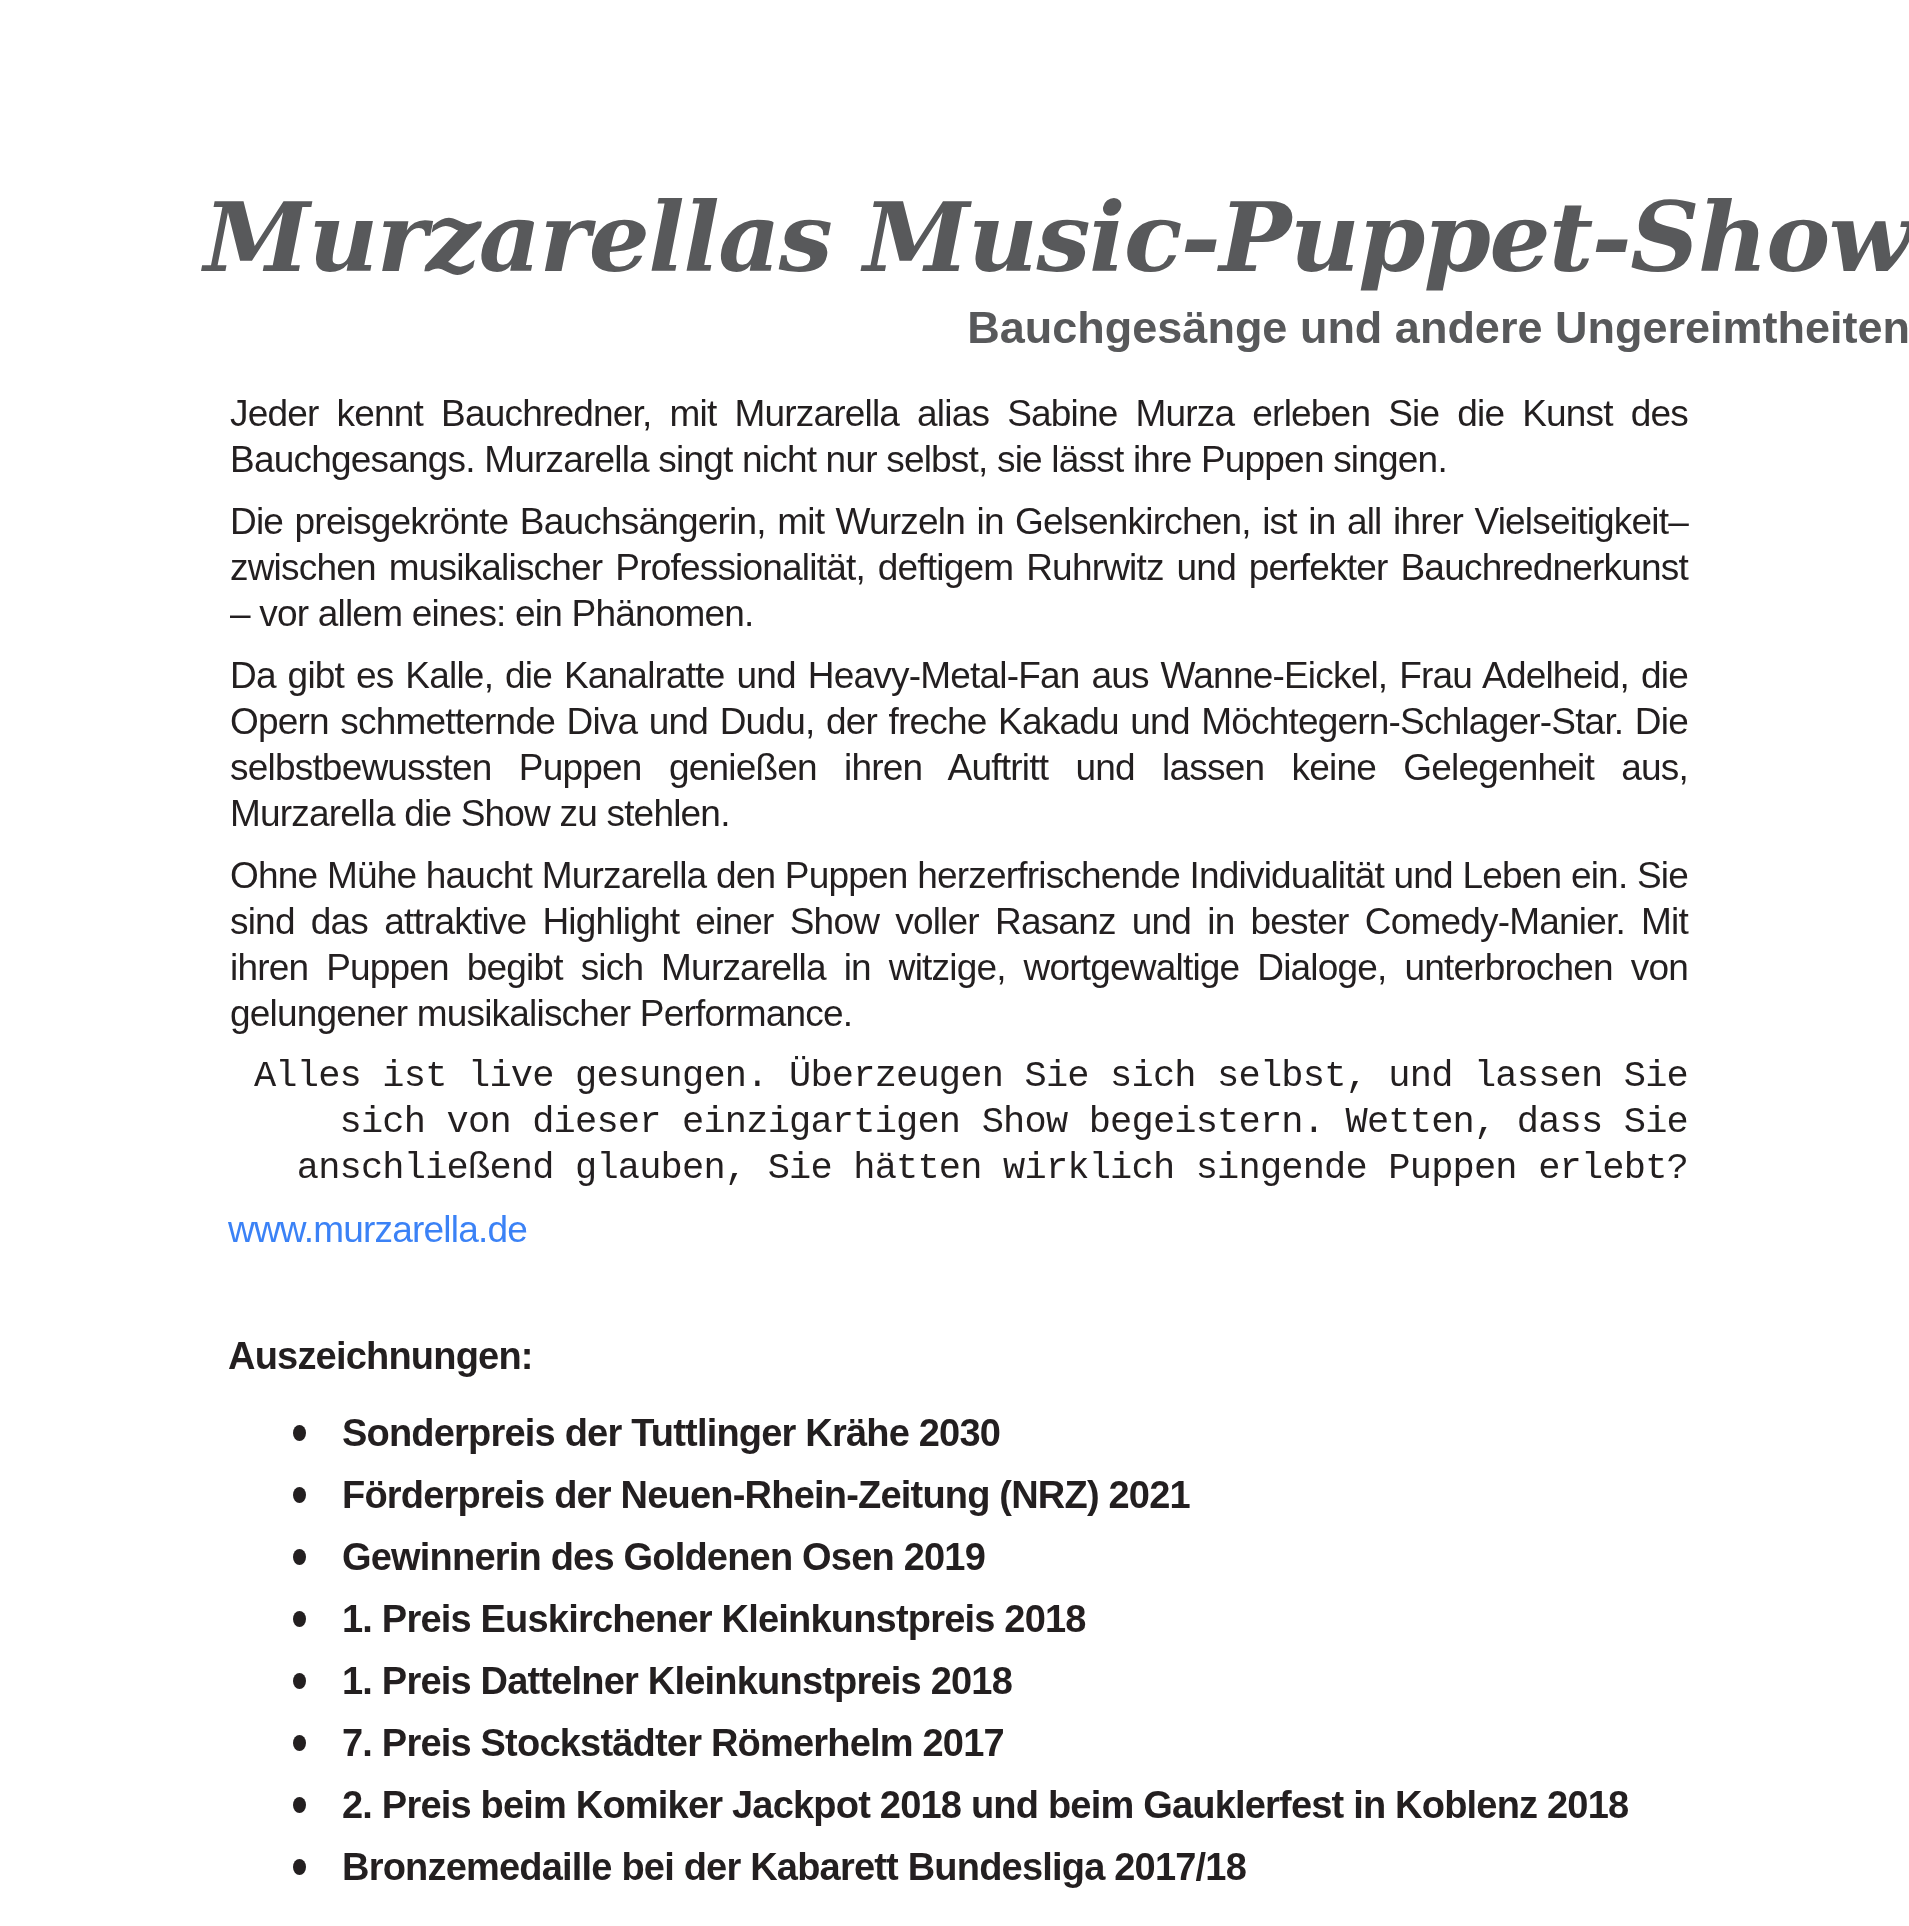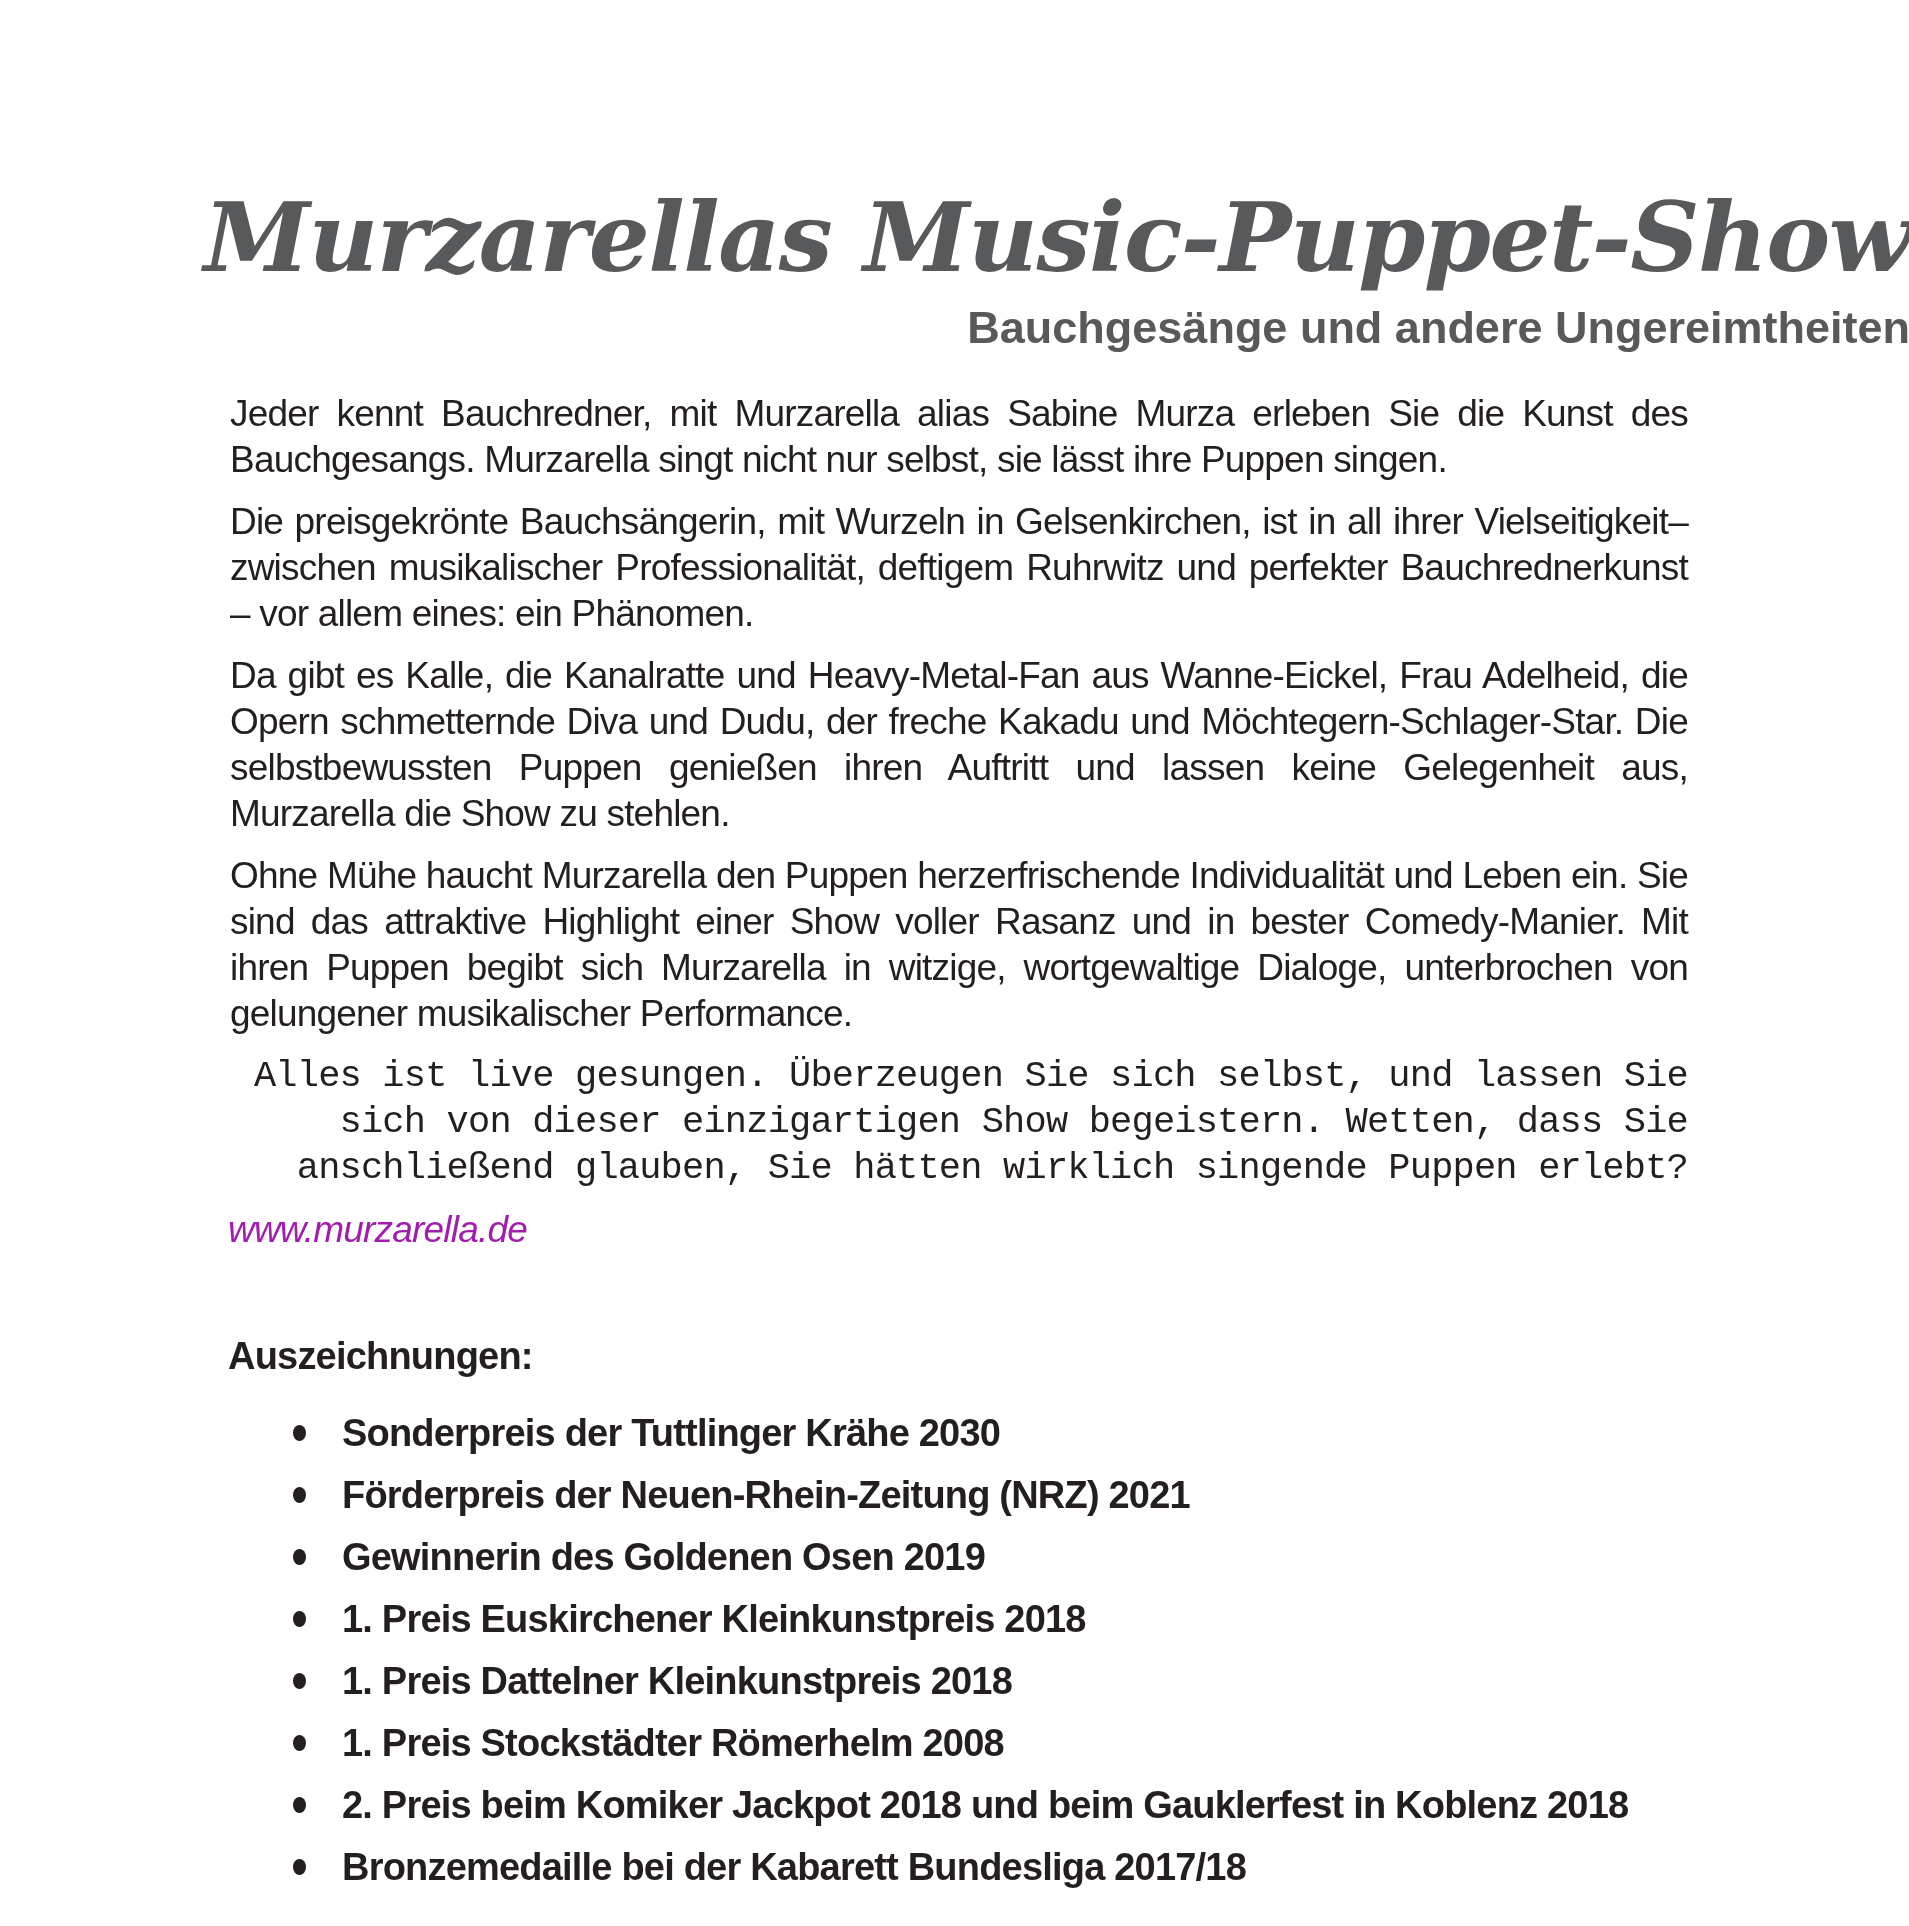--- a/index.html
+++ b/index.html
@@ -52,24 +52,23 @@
     .para {
       font-size: 37px;
       line-height: 46px;
       text-align: justify;
       margin: 0 0 16px 2px;
       letter-spacing: -0.8px;
     }
     .para.left { text-align: right; font-family: Liberation Mono, monospace; }
     .para-block { top: 391px; }
     .web-italic {
-      font-style: italic;
       font-size: 37px;
       line-height: 46px;
-      color: #a21caf;
+      color: #3b82f6;
       letter-spacing: -0.8px;
       display: inline-block;
     }
     .awards-heading {
       position: absolute;
       left: 228px;
       top: 1333px;
       font-weight: bold;
       font-size: 38px;
       line-height: 46px;
@@ -120,19 +119,19 @@
   </div>
 
   <div class="awards-heading">Auszeichnungen:</div>
 
   <ul class="awards-list">
     <li><span class="bullet"></span><span>Sonderpreis der Tuttlinger Krähe 2030</span></li>
     <li><span class="bullet"></span><span>Förderpreis der Neuen-Rhein-Zeitung (NRZ) 2021</span></li>
     <li><span class="bullet"></span><span>Gewinnerin des Goldenen Osen 2019</span></li>
     <li><span class="bullet"></span><span>1. Preis Euskirchener Kleinkunstpreis 2018</span></li>
     <li><span class="bullet"></span><span>1. Preis Dattelner Kleinkunstpreis 2018</span></li>
-    <li><span class="bullet"></span><span>1. Preis Stockstädter Römerhelm 2008</span></li>
+    <li><span class="bullet"></span><span>7. Preis Stockstädter Römerhelm 2017</span></li>
     <li><span class="bullet"></span><span>2. Preis beim Komiker Jackpot 2018 und beim Gauklerfest in Koblenz 2018</span></li>
     <li><span class="bullet"></span><span>Bronzemedaille bei der Kabarett Bundesliga 2017/18</span></li>
   </ul>
 
 </div>
 
 
 </body></html>

